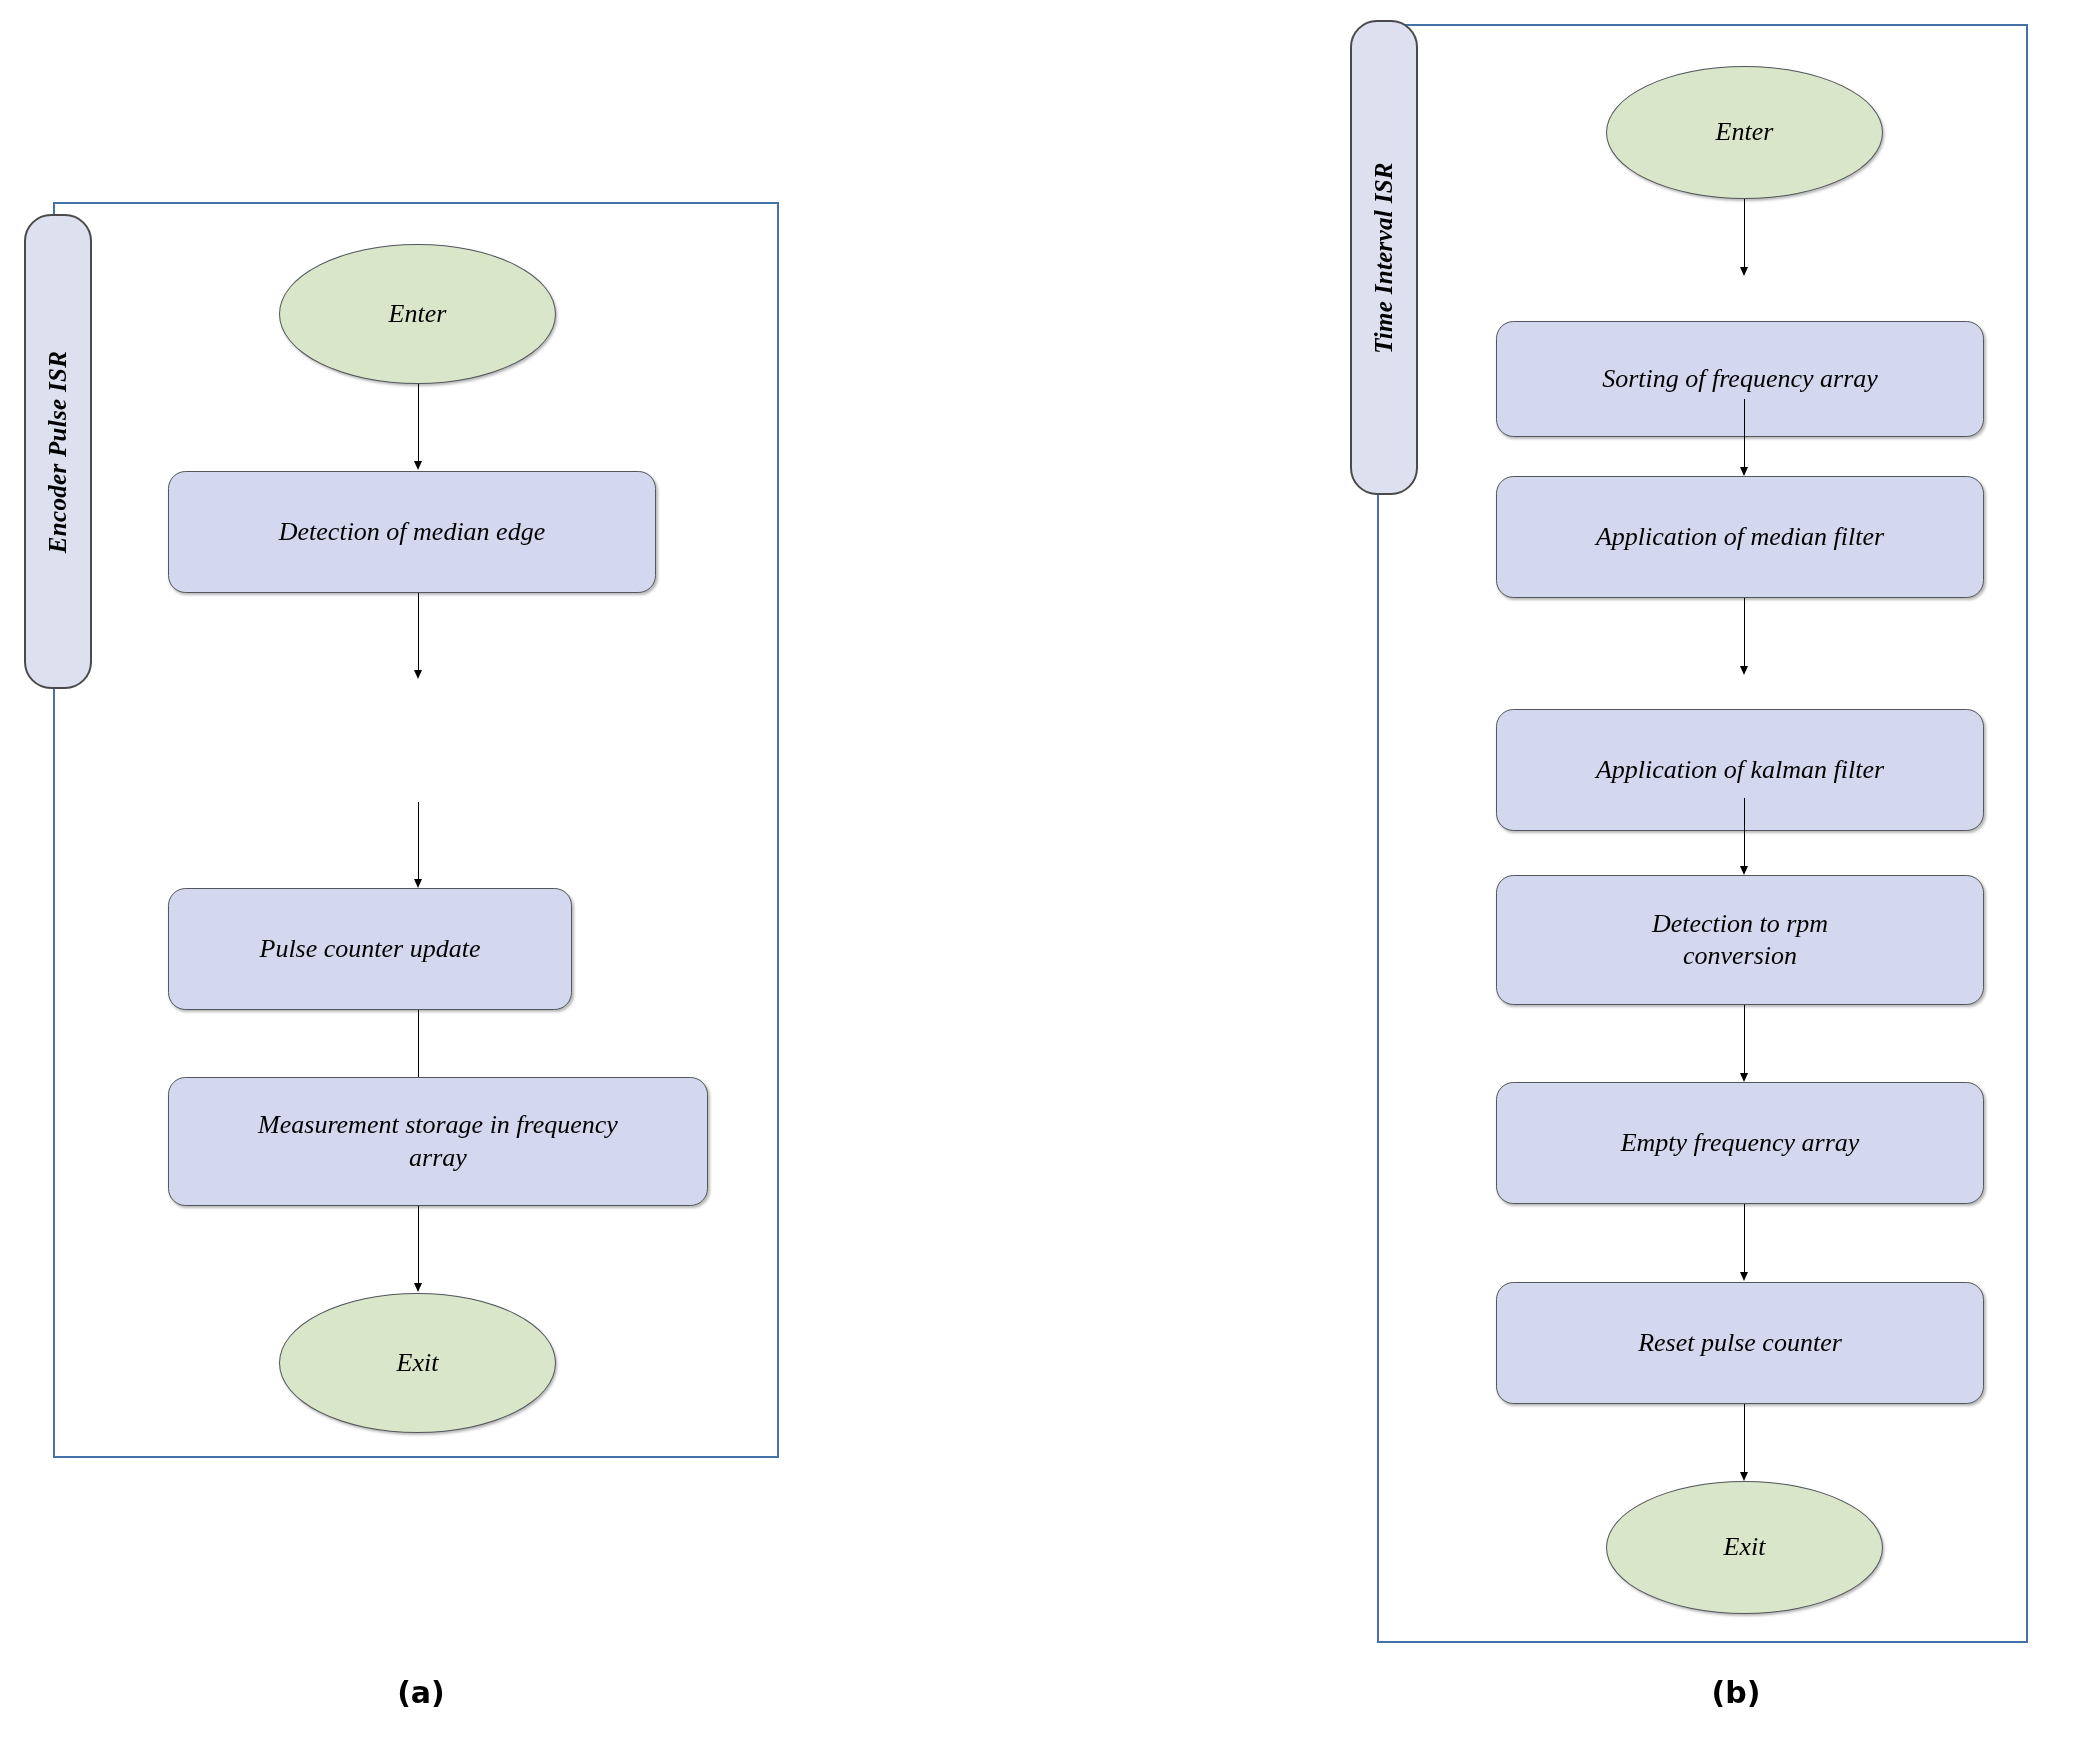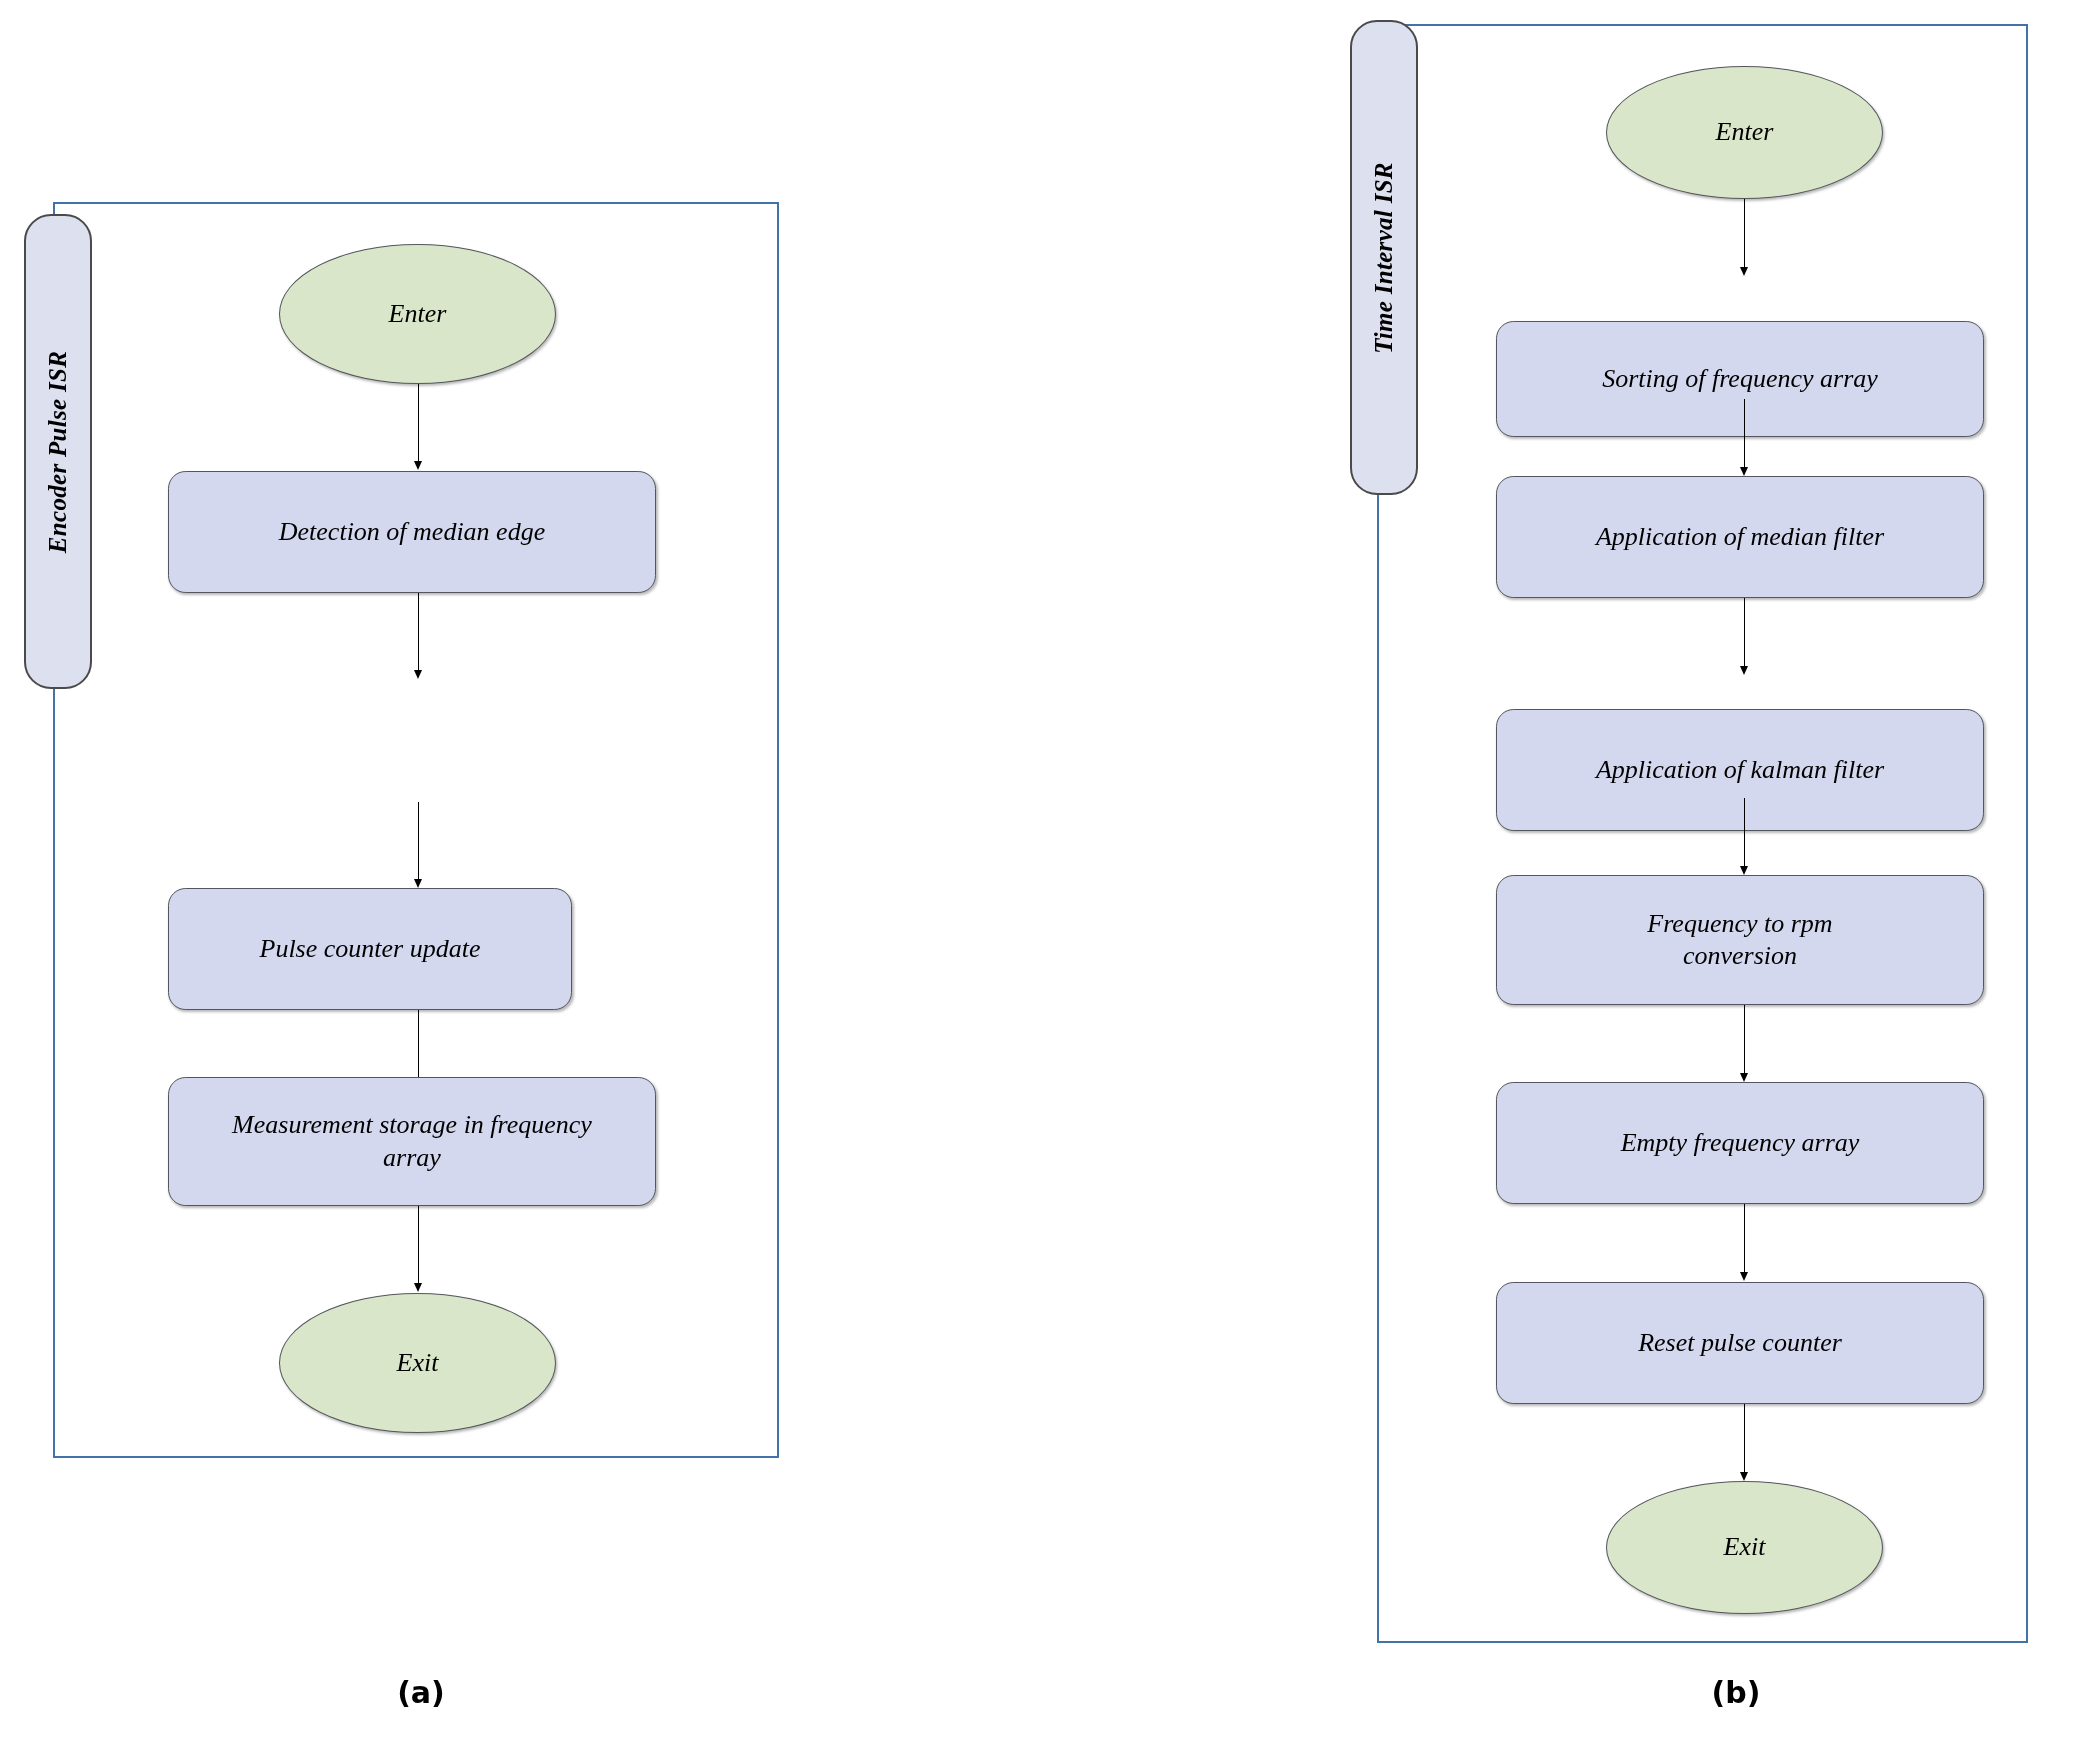--- a/index.html
+++ b/index.html
@@ -147,21 +147,21 @@
 
   <div class="node process" style="left:168px; top:888px; width:404px; height:122px;">
     <span>Pulse counter update</span>
   </div>
 
   <div class="arrow" style="left:418px; top:1010px; height:87px;">
     <div class="stem" style="height:77px;"></div>
     <div class="head" style="top:77px;"></div>
   </div>
 
-  <div class="node process" style="left:168px; top:1077px; width:488px; height:129px;">
+  <div class="node process" style="left:168px; top:1077px; width:540px; height:129px;">
     <span style="display:block; max-width:380px;">Measurement storage in frequency array</span>
   </div>
 
   <div class="arrow" style="left:418px; top:1206px; height:87px;">
     <div class="stem" style="height:77px;"></div>
     <div class="head" style="top:77px;"></div>
   </div>
 
   <div class="node terminal" style="left:279px; top:1293px; width:277px; height:140px;">
     <span>Exit</span>
@@ -205,21 +205,21 @@
   <div class="node process" style="left:1496px; top:709px; width:488px; height:122px;">
     <span>Application of kalman filter</span>
   </div>
 
   <div class="arrow" style="left:1744px; top:798px; height:77px;">
     <div class="stem" style="height:68px;"></div>
     <div class="head" style="top:68px;"></div>
   </div>
 
   <div class="node process" style="left:1496px; top:875px; width:488px; height:130px;">
-    <span style="display:block; max-width:271px;">Frequency to rpm conversion</span>
+    <span style="display:block; max-width:271px;">Detection to rpm conversion</span>
   </div>
 
   <div class="arrow" style="left:1744px; top:1005px; height:77px;">
     <div class="stem" style="height:68px;"></div>
     <div class="head" style="top:68px;"></div>
   </div>
 
   <div class="node process" style="left:1496px; top:1082px; width:488px; height:122px;">
     <span>Empty frequency array</span>
   </div>

